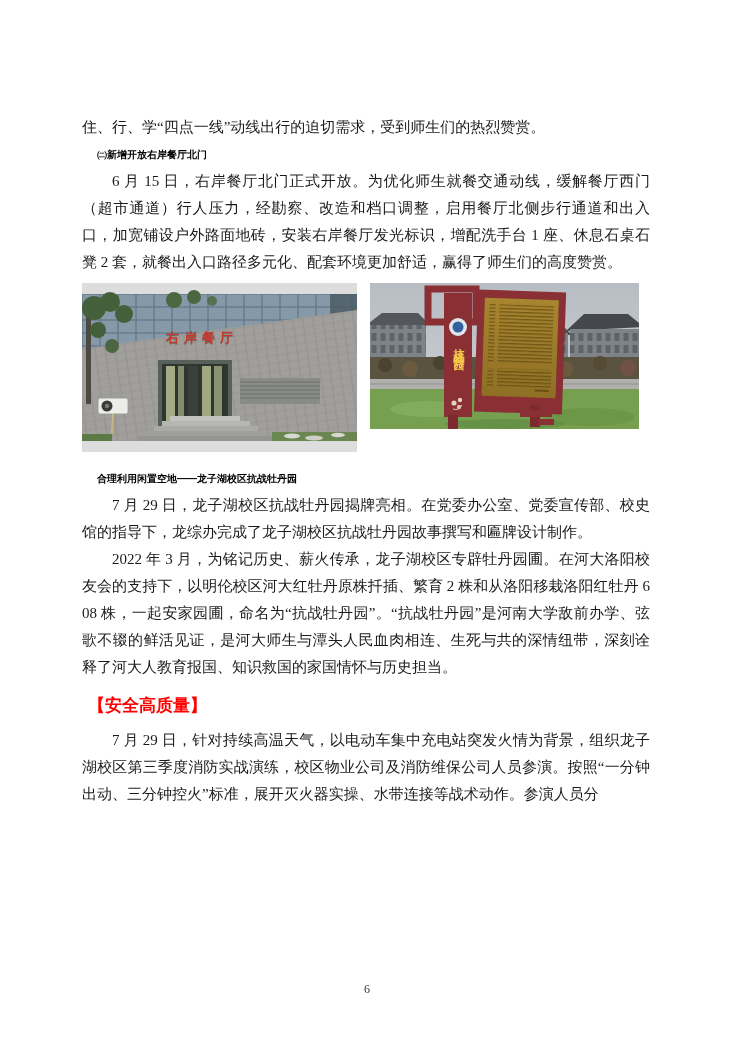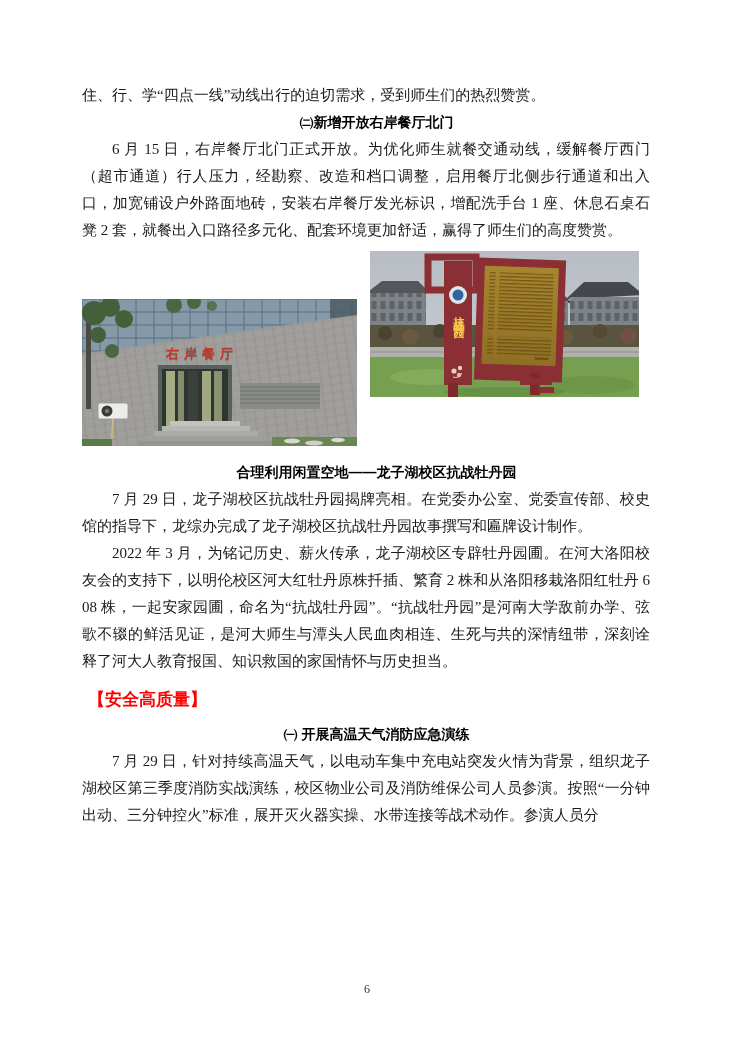--- a/index.html
+++ b/index.html
@@ -7,36 +7,35 @@
     width:734px; height:1041px; background:#ffffff;
     font-family:"Liberation Serif","DejaVu Serif",serif;
   }
   .page { position:relative; width:734px; height:1041px; background:#fff; overflow:hidden; }
   .content { position:absolute; left:82px; top:82px; width:568px; }
   p { margin:0; }
   .body {
     font-size:15px; line-height:27px; text-align:justify; text-justify:inter-ideograph;
     color:#1a1a1a; text-indent:2em; word-break:break-all;
   }
-  .no-indent { text-indent:0; }
+  .no-indent { text-indent:0;margin-top:32px; }
   .mt8 { margin-top:8px; }
   .heading {
     font-family:"Liberation Sans","DejaVu Sans",sans-serif;
-    font-size:14px; line-height:27px; font-weight:bold; color:#000;
+    font-size:10px; line-height:27px; font-weight:bold; color:#000;
     text-indent:1.5em;
-    text-align:center;
   }
   .section-title {
     font-family:"Liberation Sans","DejaVu Sans",sans-serif;
     font-size:17px; line-height:26px; font-weight:bold; color:#ff0000;
     margin:12px 0 8px 6px; text-indent:0;
   }
   .photo-row { display:flex; gap:13px; margin:7px 0 13px 0; }
   .photo { position:relative; overflow:hidden; background:#ddd; }
-  .photo-left  { width:275px; height:147px;margin-top:48px; }
+  .photo-left  { width:275px; height:169px; }
   .photo-right { width:269px; height:146px; }
   .photo svg { display:block; width:100%; height:100%; }
   .restaurant-sign {
     position:absolute; left:84px; top:46px;
     font-family:"Liberation Sans","DejaVu Sans",sans-serif;
     color:#c0392b; font-weight:bold; font-size:13px; letter-spacing:5px;
     text-shadow:0 1px 0 rgba(60,60,60,.4);
   }
   .board-vertical-text {
     position:absolute; left:81px; top:56px;
@@ -209,19 +208,18 @@
       </div>
 
     </div>
 
     <p class="heading">合理利用闲置空地——龙子湖校区抗战牡丹园</p>
     <p class="body">7 月 29 日，龙子湖校区抗战牡丹园揭牌亮相。在党委办公室、党委宣传部、校史馆的指导下，龙综办完成了龙子湖校区抗战牡丹园故事撰写和匾牌设计制作。</p>
     <p class="body">2022 年 3 月，为铭记历史、薪火传承，龙子湖校区专辟牡丹园圃。在河大洛阳校友会的支持下，以明伦校区河大红牡丹原株扦插、繁育 2 株和从洛阳移栽洛阳红牡丹 608 株，一起安家园圃，命名为“抗战牡丹园”。“抗战牡丹园”是河南大学敌前办学、弦歌不辍的鲜活见证，是河大师生与潭头人民血肉相连、生死与共的深情纽带，深刻诠释了河大人教育报国、知识救国的家国情怀与历史担当。</p>
 
 
     <p class="section-title">【安全高质量】</p>
-    <p class="heading">㈠ 开展高温天气消防应急演练</p>
     <p class="body">7 月 29 日，针对持续高温天气，以电动车集中充电站突发火情为背景，组织龙子湖校区第三季度消防实战演练，校区物业公司及消防维保公司人员参演。按照“一分钟出动、三分钟控火”标准，展开灭火器实操、水带连接等战术动作。参演人员分</p>
 
   </div>
 
   <div class="page-number">6</div>
 </div>
 
 </body></html>

